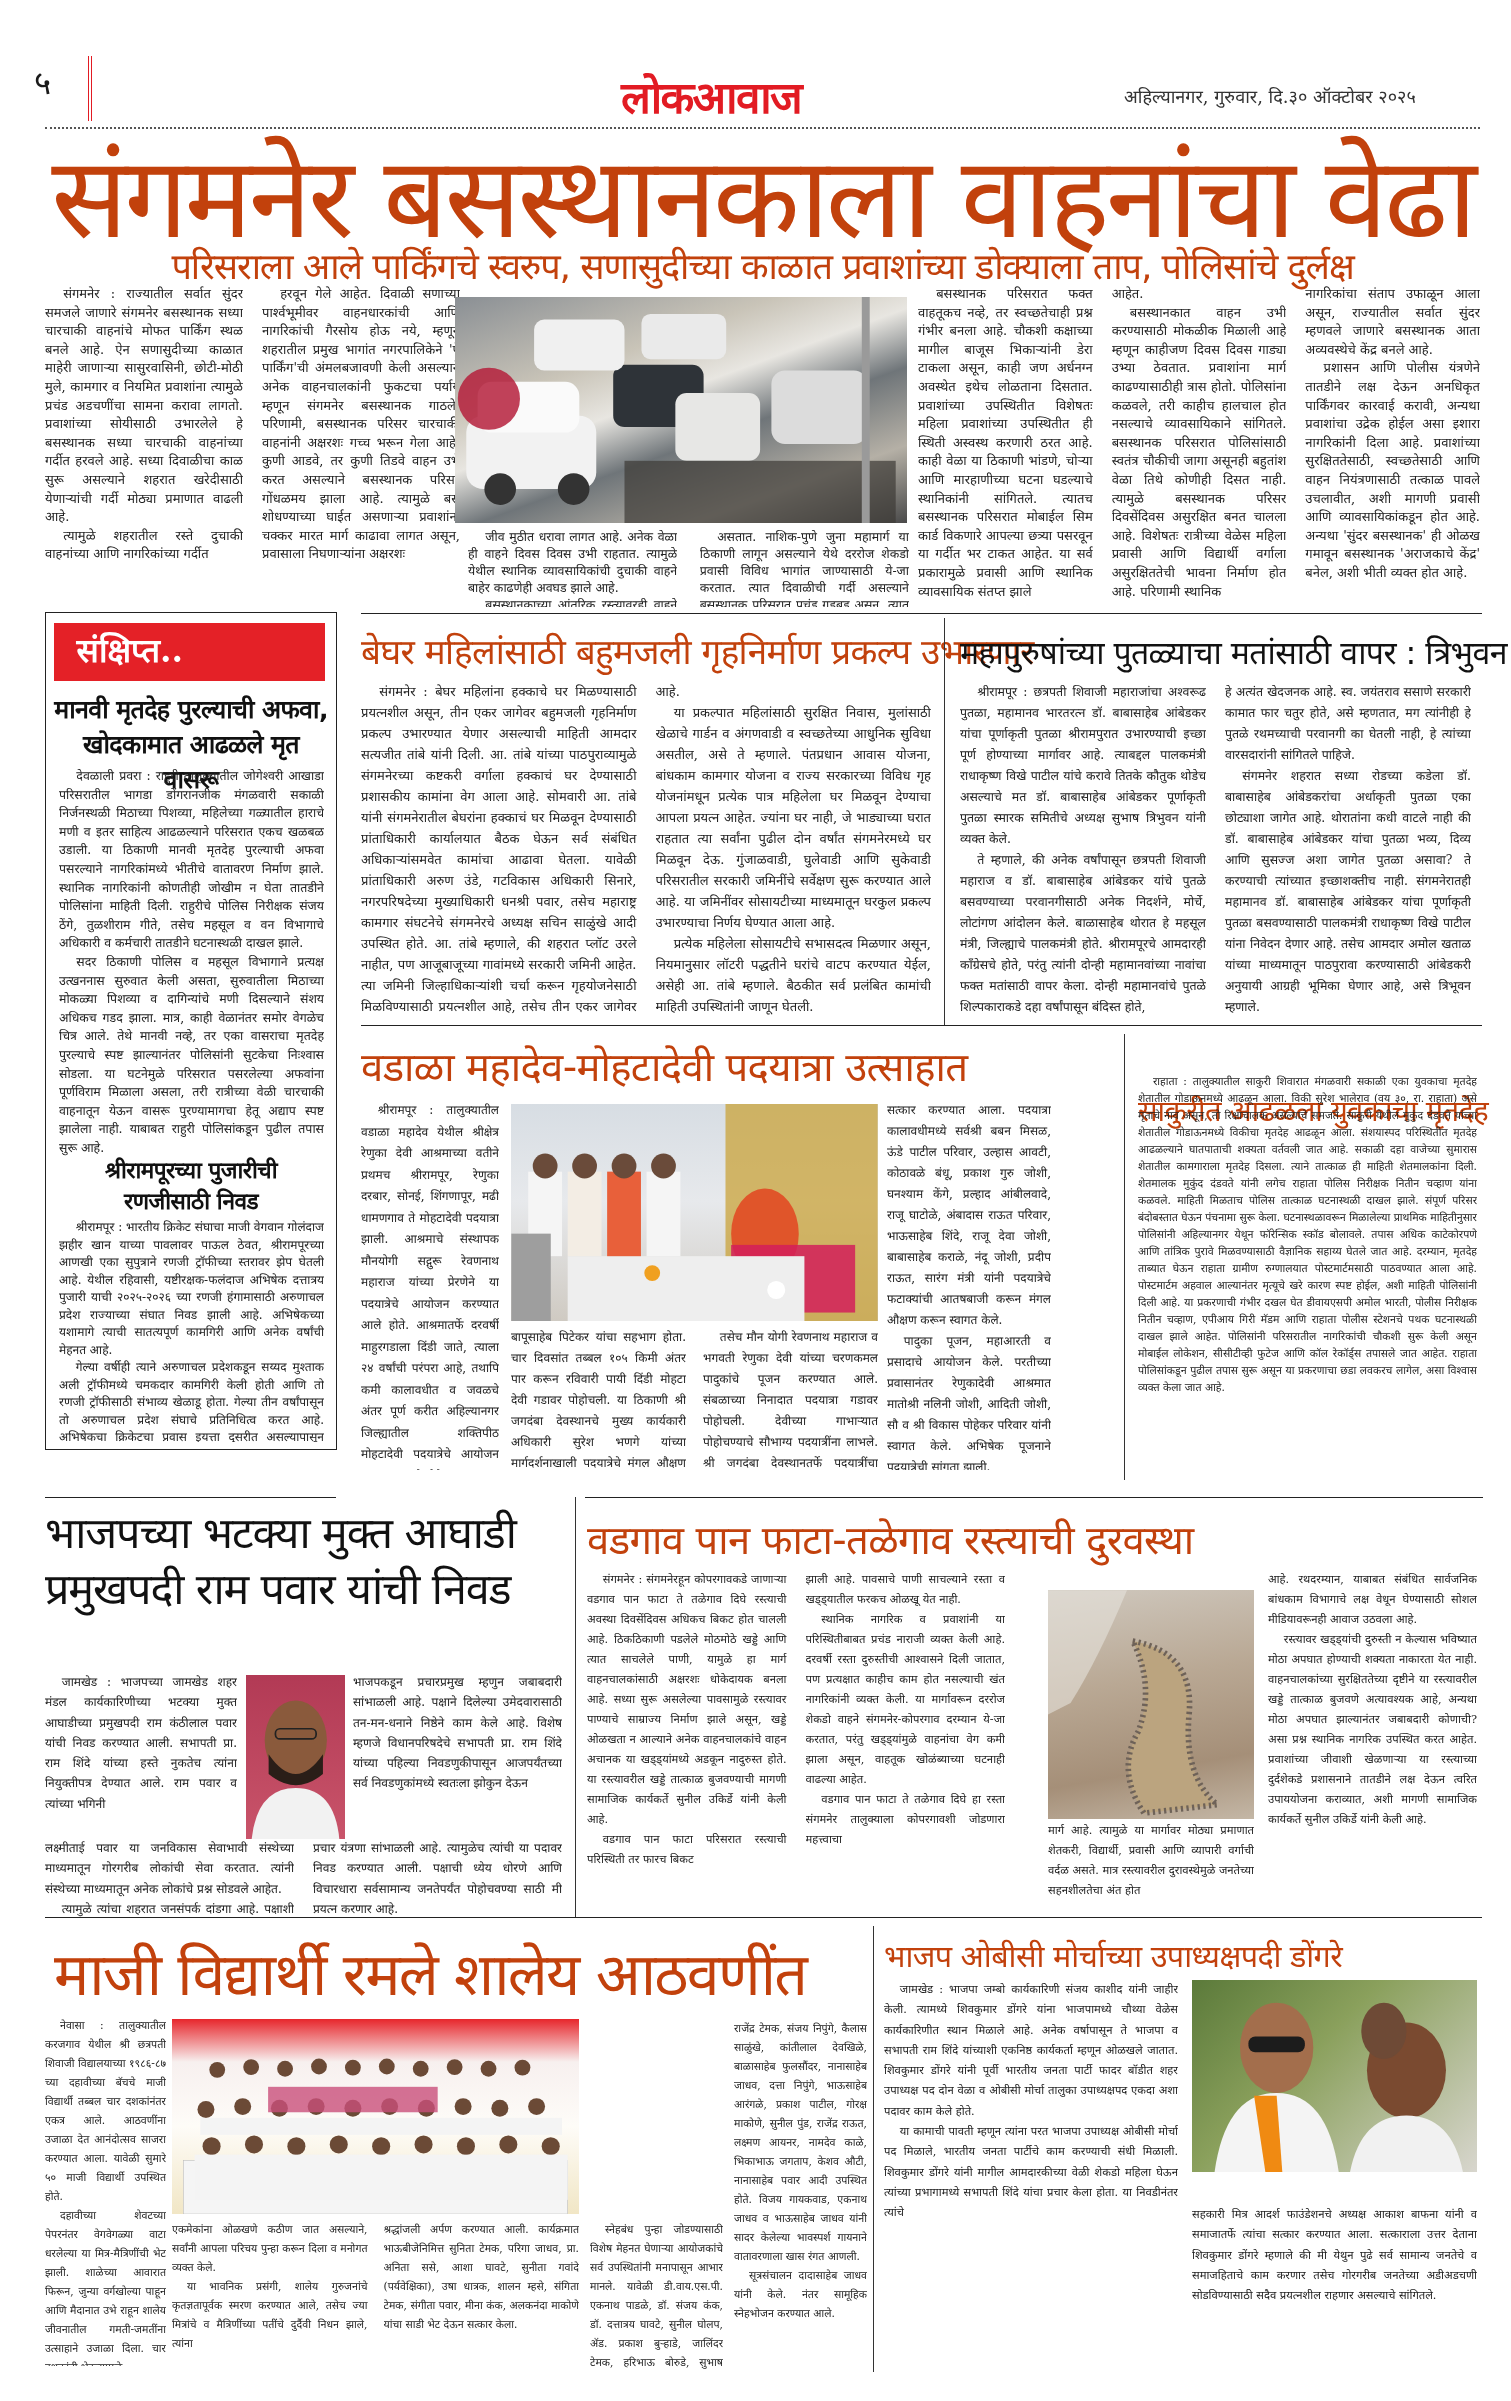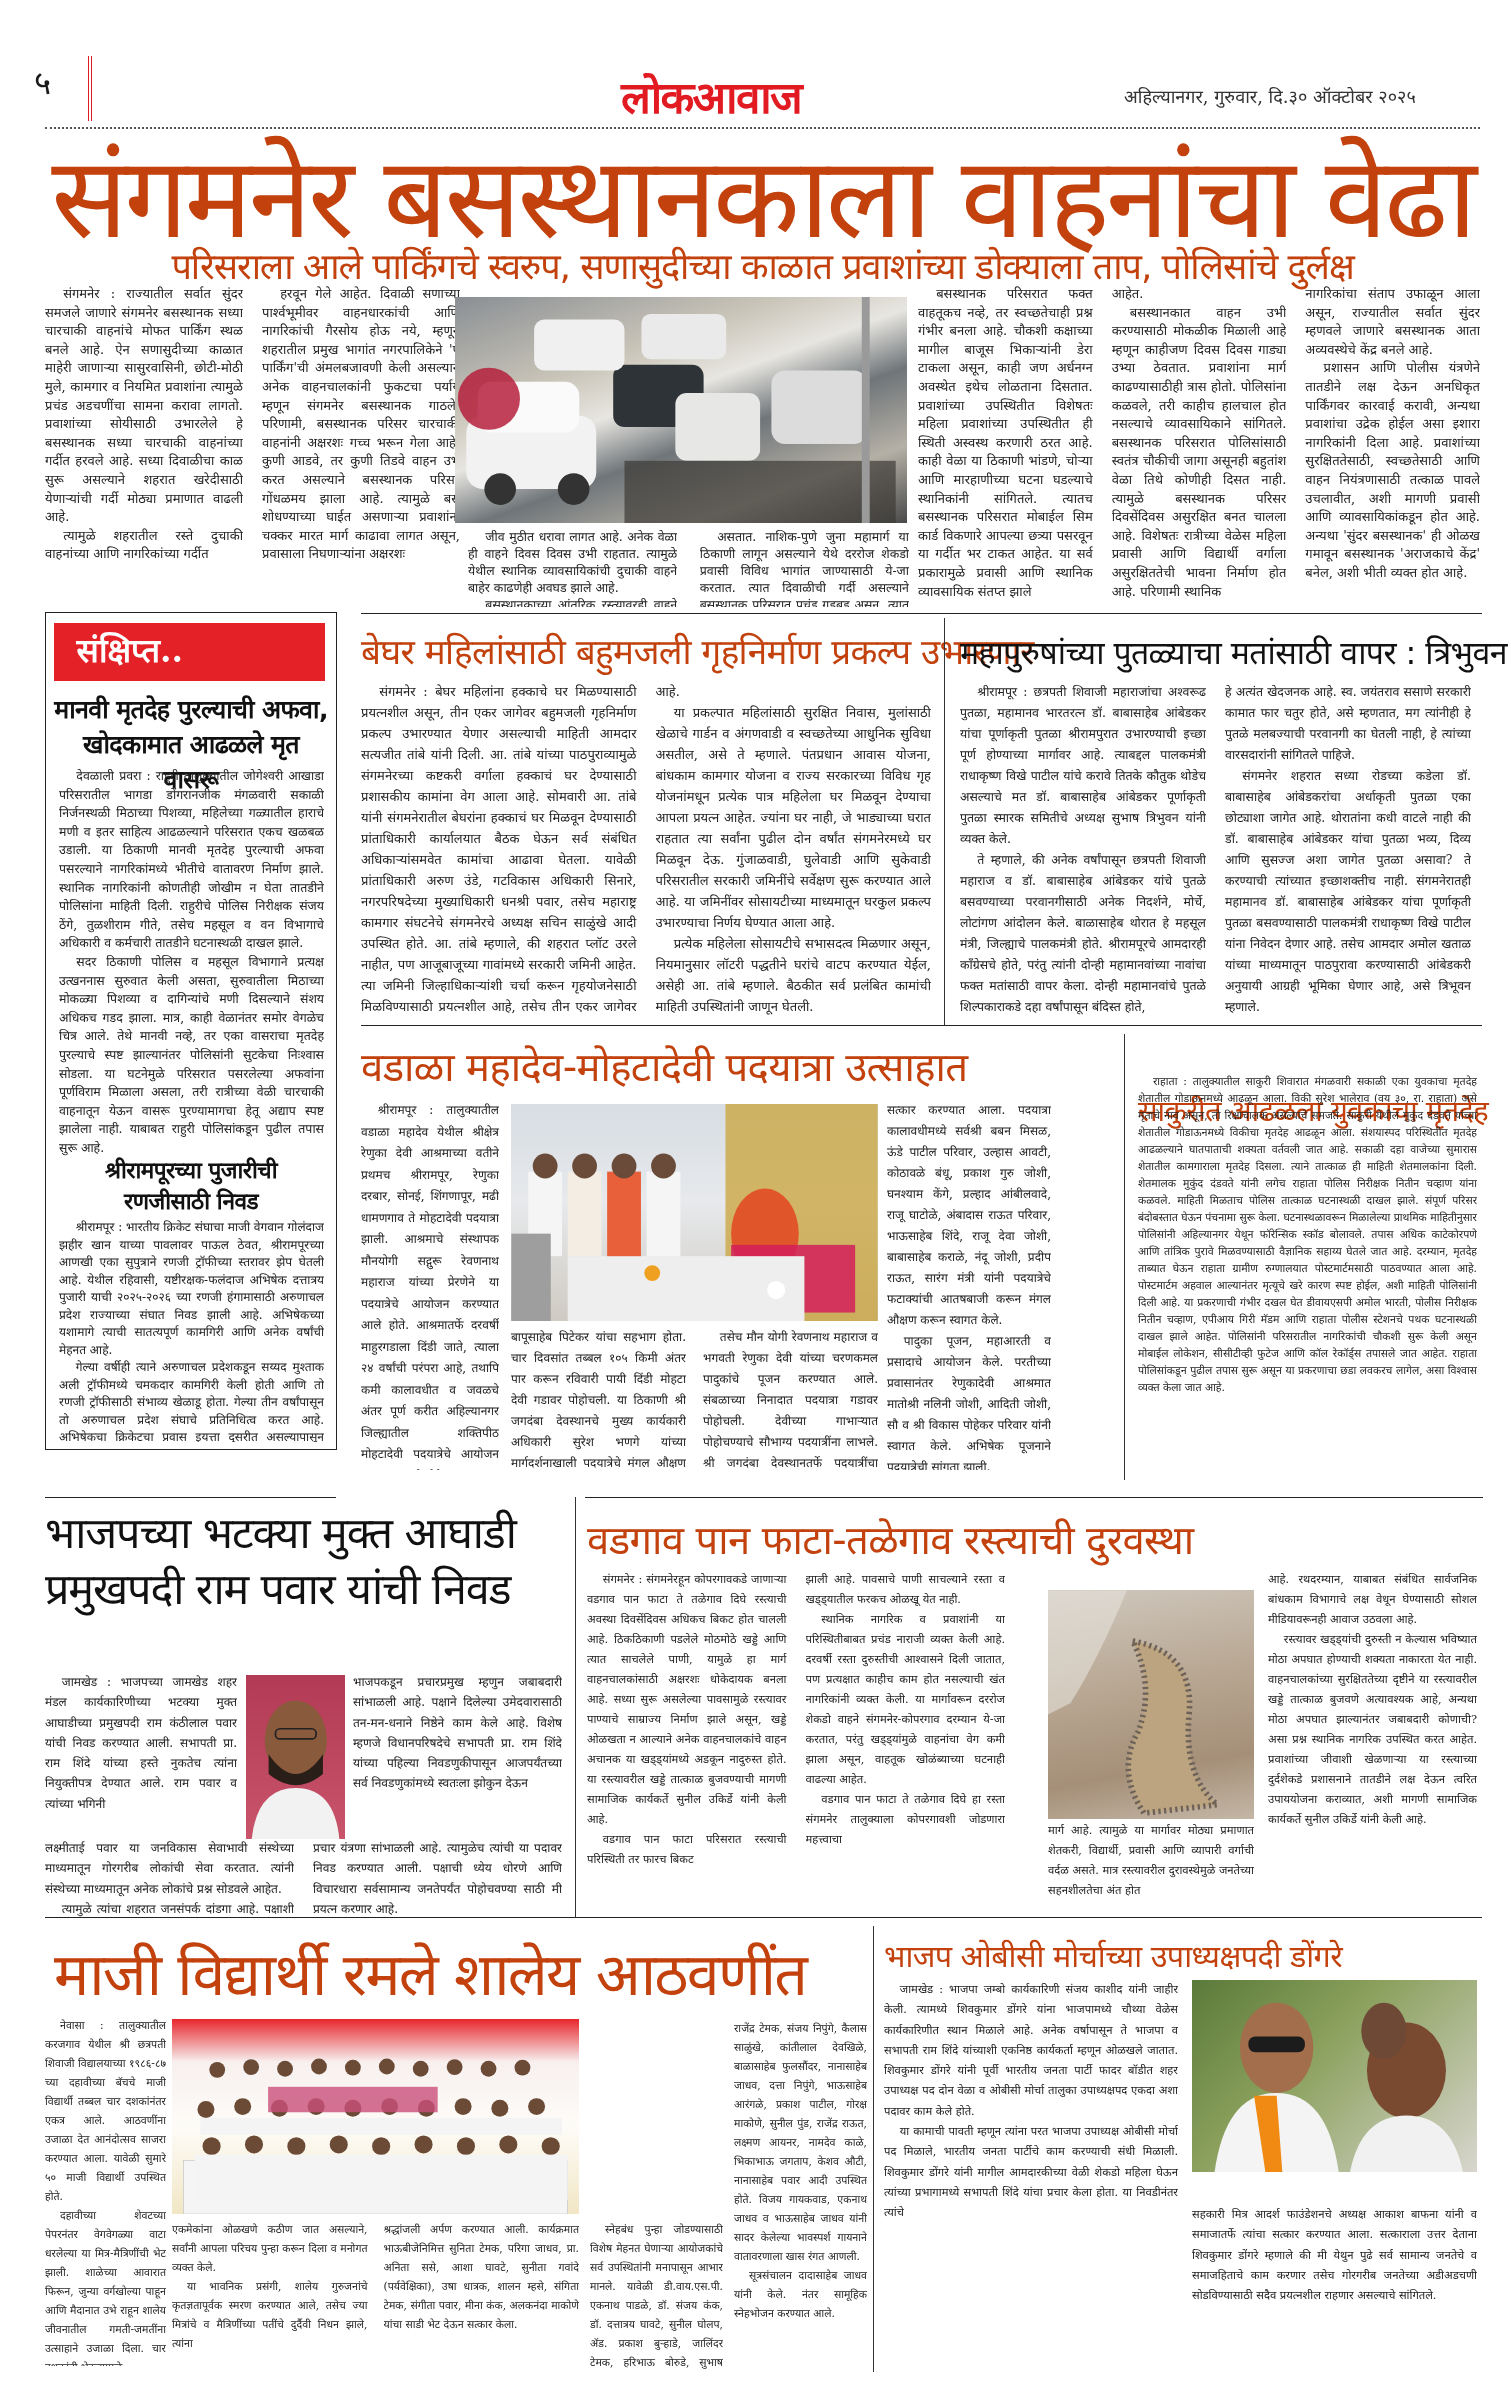--- a/index.html
+++ b/index.html
@@ -132,21 +132,21 @@
 </div>
 <div class="vline" data-name="column-divider" style="left:944px;top:618px;height:407px;"></div>
 
 <div class="abs" data-name="statue-headline" style="left:960px;top:630px;font-size:32px;white-space:nowrap;font-family:'DejaVu Sans',sans-serif;color:#111;letter-spacing:-0.6px;">महापुरुषांच्या पुतळ्याचा मतांसाठी वापर : त्रिभुवन</div>
 <div class="cols" data-name="statue-story-body" style="left:960px;top:681px;width:511px;height:339px;">
   <div class="col" data-name="statue-column-1" style="font-size:12.4px;line-height:21px;overflow:hidden;">
     <p data-name="paragraph">श्रीरामपूर : छत्रपती शिवाजी महाराजांचा अश्वरूढ पुतळा, महामानव भारतरत्न डॉ. बाबासाहेब आंबेडकर यांचा पूर्णाकृती पुतळा श्रीरामपुरात उभारण्याची इच्छा पूर्ण होण्याच्या मार्गावर आहे. त्याबद्दल पालकमंत्री राधाकृष्ण विखे पाटील यांचे करावे तितके कौतुक थोडेच असल्याचे मत डॉ. बाबासाहेब आंबेडकर पूर्णाकृती पुतळा स्मारक समितीचे अध्यक्ष सुभाष त्रिभुवन यांनी व्यक्त केले.</p>
     <p data-name="paragraph">ते म्हणाले, की अनेक वर्षांपासून छत्रपती शिवाजी महाराज व डॉ. बाबासाहेब आंबेडकर यांचे पुतळे बसवण्याच्या परवानगीसाठी अनेक निदर्शने, मोर्चे, लोटांगण आंदोलन केले. बाळासाहेब थोरात हे महसूल मंत्री, जिल्ह्याचे पालकमंत्री होते. श्रीरामपूरचे आमदारही काँग्रेसचे होते, परंतु त्यांनी दोन्ही महामानवांच्या नावांचा फक्त मतांसाठी वापर केला. दोन्ही महामानवांचे पुतळे शिल्पकाराकडे दहा वर्षांपासून बंदिस्त होते,</p>
   </div>
   <div class="col" data-name="statue-column-2" style="font-size:12.4px;line-height:21px;overflow:hidden;">
-    <p style="text-indent:0" data-name="paragraph">हे अत्यंत खेदजनक आहे. स्व. जयंतराव ससाणे सरकारी कामात फार चतुर होते, असे म्हणतात, मग त्यांनीही हे पुतळे मलबज्याची परवानगी का घेतली नाही, हे त्यांच्या वारसदारांनी सांगितले पाहिजे.</p>
+    <p style="text-indent:0" data-name="paragraph">हे अत्यंत खेदजनक आहे. स्व. जयंतराव ससाणे सरकारी कामात फार चतुर होते, असे म्हणतात, मग त्यांनीही हे पुतळे रथमच्याची परवानगी का घेतली नाही, हे त्यांच्या वारसदारांनी सांगितले पाहिजे.</p>
     <p data-name="paragraph">संगमनेर शहरात सध्या रोडच्या कडेला डॉ. बाबासाहेब आंबेडकरांचा अर्धाकृती पुतळा एका छोट्याशा जागेत आहे. थोरातांना कधी वाटले नाही की डॉ. बाबासाहेब आंबेडकर यांचा पुतळा भव्य, दिव्य आणि सुसज्ज अशा जागेत पुतळा असावा? ते करण्याची त्यांच्यात इच्छाशक्तीच नाही. संगमनेरातही महामानव डॉ. बाबासाहेब आंबेडकर यांचा पूर्णाकृती पुतळा बसवण्यासाठी पालकमंत्री राधाकृष्ण विखे पाटील यांना निवेदन देणार आहे. तसेच आमदार अमोल खताळ यांच्या माध्यमातून पाठपुरावा करण्यासाठी आंबेडकरी अनुयायी आग्रही भूमिका घेणार आहे, असे त्रिभूवन म्हणाले.</p>
   </div>
 </div>
 
 <div class="rule" data-name="section-divider" style="left:361px;top:1025px;width:1121px;height:1.1px;"></div>
 <div class="abs hl" data-name="padyatra-headline" style="left:361px;top:1038px;font-size:40px;">वडाळा महादेव-मोहटादेवी पदयात्रा उत्साहात</div>
 <div class="cols" data-name="padyatra-column-1-wrap" style="left:361px;top:1100px;width:138px;height:370px;">
   <div class="col" data-name="padyatra-column-1" style="font-size:12px;line-height:21.5px;overflow:hidden;">
     <p data-name="paragraph">श्रीरामपूर : तालुक्यातील वडाळा महादेव येथील श्रीक्षेत्र रेणुका देवी आश्रमाच्या वतीने प्रथमच श्रीरामपूर, रेणुका दरबार, सोनई, शिंगणापूर, मढी धामणगाव ते मोहटादेवी पदयात्रा झाली. आश्रमाचे संस्थापक मौनयोगी सद्गुरू रेवणनाथ महाराज यांच्या प्रेरणेने या पदयात्रेचे आयोजन करण्यात आले होते. आश्रमातर्फे दरवर्षी माहुरगडाला दिंडी जाते, त्याला २४ वर्षांची परंपरा आहे, तथापि कमी कालावधीत व जवळचे अंतर पूर्ण करीत अहिल्यानगर जिल्ह्यातील शक्तिपीठ मोहटादेवी पदयात्रेचे आयोजन करण्यात आले होते.</p>
 

